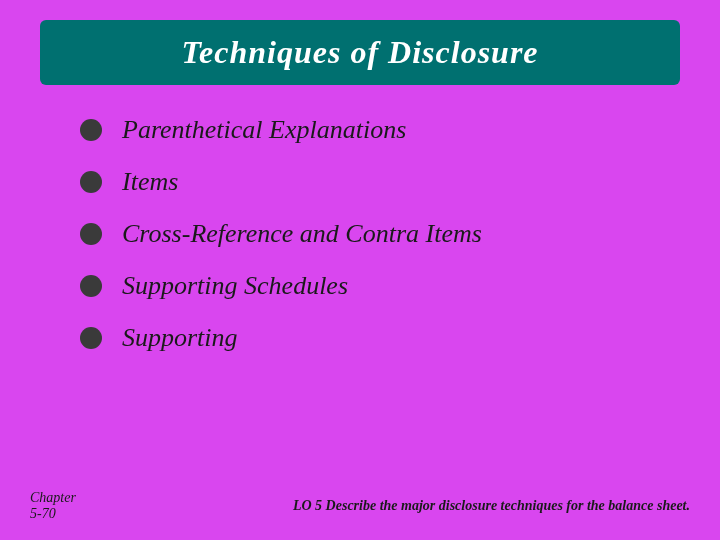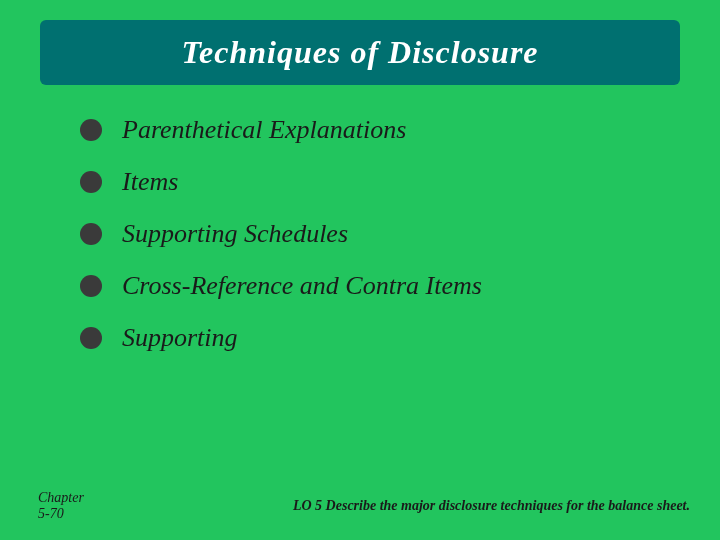--- a/index.html
+++ b/index.html
@@ -13,21 +13,21 @@
       height: 540px;
       background-color: #ffffff;
       font-family: 'Times New Roman', Times, serif;
       overflow: hidden;
       position: relative;
     }
 
     .slide-container {
       width: 720px;
       height: 540px;
-      background: #22c55e;
+      background: #d946ef;
       position: relative;
       padding: 20px 40px;
     }
 
     .title-bar {
       background-color: #007070;
       border-radius: 6px;
       padding: 14px 30px;
       margin-bottom: 30px;
       text-align: center;
@@ -61,21 +61,21 @@
       height: 22px;
       background-color: #3a3a3a;
       border-radius: 50%;
       margin-right: 20px;
       flex-shrink: 0;
     }
 
     .footer {
       position: absolute;
       bottom: 18px;
-      left: 8px;
+      left: 0;
       right: 0;
       display: flex;
       justify-content: space-between;
       align-items: center;
       padding: 0 30px;
       font-size: 14px;
       font-style: italic;
       color: #1a1a1a;
     }
 
@@ -101,25 +101,25 @@
     <li>
       <span class="bullet-dot"></span>
       <span>Parenthetical Explanations</span>
     </li>
     <li>
       <span class="bullet-dot"></span>
       <span>Items</span>
     </li>
     <li>
       <span class="bullet-dot"></span>
-      <span>Supporting Schedules</span>
+      <span>Cross-Reference and Contra Items</span>
     </li>
     <li>
       <span class="bullet-dot"></span>
-      <span>Cross-Reference and Contra Items</span>
+      <span>Supporting Schedules</span>
     </li>
     <li>
       <span class="bullet-dot"></span>
       <span>Supporting</span>
     </li>
   </ul>
 
   <div class="footer">
     <div class="footer-left">
       <span>Chapter</span><br>

